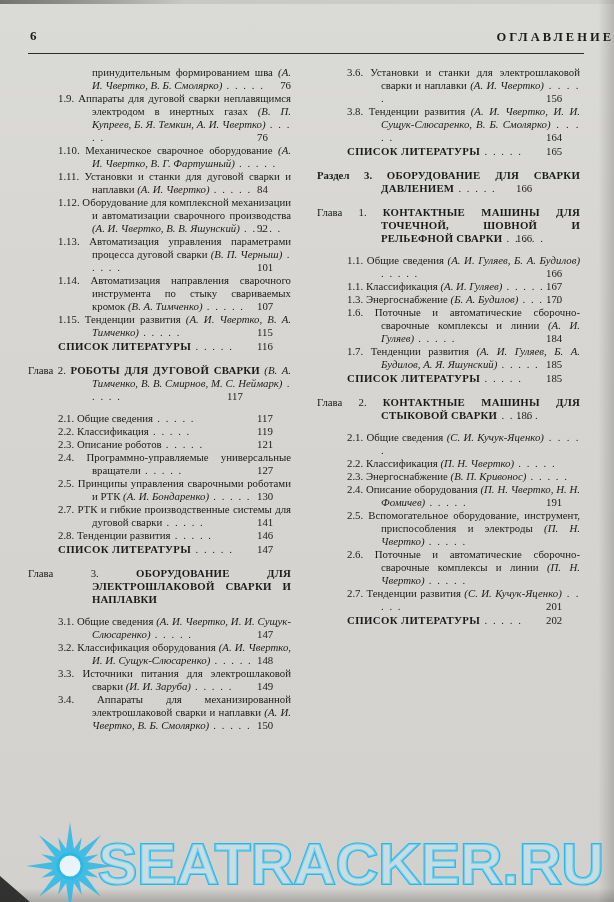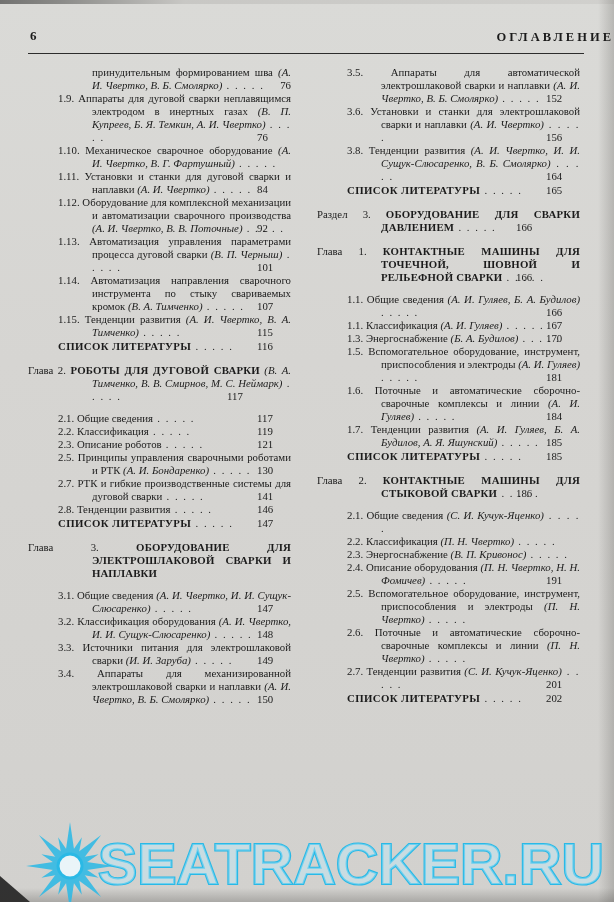--- a/index.html
+++ b/index.html
@@ -19,21 +19,21 @@
   .entry{
     font-size:10.8px;line-height:13px;
     text-align:justify;
     padding-left:64px;text-indent:-34px;
   }
   .cont{text-indent:0;}
   .chapter,.section{text-indent:-64px;margin:11px 0 9px 0;}
   .lit{margin:1px 0 2px 0;}
   .lit .ttl{font-weight:bold;letter-spacing:.4px;}
   .chapter .ttl,.section .ttl{font-weight:bold;letter-spacing:.2px;margin-top:6px;}
-  .section .lab{font-weight:normal;margin-top:28px;}
+  .section .lab{font-weight:bold;margin-top:28px;}
   .au{font-style:italic;}
   .pg{float:right;}
   .dots{letter-spacing:1.5px;}
   
   .artifact{position:absolute;pointer-events:none;}
   .top{left:0;top:0;width:614px;height:4px;
     background:linear-gradient(90deg,#1d1d1d 0%,#4a4a48 10%,#b9b8b5 30%,#c9c8c5 100%);
     opacity:.55;}
   .corner{left:0;bottom:0;width:0;height:0;
     border-left:30px solid #161616;border-top:26px solid transparent;opacity:.85;}
@@ -59,50 +59,49 @@
     <div class="htitle">ОГЛАВЛЕНИЕ</div>
   </div>
   <div class="rule"></div>
 
   <div class="cols">
     <div class="col" id="col-left">
         <div class="entry cont"><span class="ttl">принудительным формированием шва</span><span class="au"> (А. И. Чвертко, В. Б. Смолярко)</span><span class="dots"> . . . . .</span><span class="pg">76</span></div>
         <div class="entry item"><span class="lab">1.9. </span><span class="ttl">Аппараты для дуговой сварки неплавящимся электродом в инертных газах</span><span class="au"> (В. П. Купреев, Б. Я. Темкин, А. И. Чвертко)</span><span class="dots"> . . . . .</span><span class="pg">76</span></div>
         <div class="entry item"><span class="lab">1.10. </span><span class="ttl">Механическое сварочное оборудование</span><span class="au"> (А. И. Чвертко, В. Г. Фартушный)</span><span class="dots"> . . . . .</span></div>
         <div class="entry item"><span class="lab">1.11. </span><span class="ttl">Установки и станки для дуговой сварки и наплавки</span><span class="au"> (А. И. Чвертко)</span><span class="dots"> . . . . .</span><span class="pg">84</span></div>
-        <div class="entry item"><span class="lab">1.12. </span><span class="ttl">Оборудование для комплексной механизации и автоматизации сварочного производства</span><span class="au"> (А. И. Чвертко, В. В. Поточные)</span><span class="dots"> . . . . .</span><span class="pg">92</span></div>
+        <div class="entry item"><span class="lab">1.12. </span><span class="ttl">Оборудование для комплексной механизации и автоматизации сварочного производства</span><span class="au"> (А. И. Чвертко, В. В. Яшунский)</span><span class="dots"> . . . . .</span><span class="pg">92</span></div>
         <div class="entry item"><span class="lab">1.13. </span><span class="ttl">Автоматизация управления параметрами процесса дуговой сварки</span><span class="au"> (В. П. Черныш)</span><span class="dots"> . . . . .</span><span class="pg">101</span></div>
         <div class="entry item"><span class="lab">1.14. </span><span class="ttl">Автоматизация направления сварочного инструмента по стыку свариваемых кромок</span><span class="au"> (В. А. Тимченко)</span><span class="dots"> . . . . .</span><span class="pg">107</span></div>
         <div class="entry item"><span class="lab">1.15. </span><span class="ttl">Тенденции развития</span><span class="au"> (А. И. Чвертко, В. А. Тимченко)</span><span class="dots"> . . . . .</span><span class="pg">115</span></div>
         <div class="entry lit"><span class="ttl">СПИСОК ЛИТЕРАТУРЫ</span><span class="dots"> . . . . .</span><span class="pg">116</span></div>
         <div class="entry chapter"><span class="lab">Глава 2. </span><span class="ttl">РОБОТЫ ДЛЯ ДУГОВОЙ СВАРКИ</span><span class="au"> (В. А. Тимченко, В. В. Смирнов, М. С. Неймарк)</span><span class="dots"> . . . . .</span><span class="pg">117</span></div>
         <div class="entry item"><span class="lab">2.1. </span><span class="ttl">Общие сведения</span><span class="dots"> . . . . .</span><span class="pg">117</span></div>
         <div class="entry item"><span class="lab">2.2. </span><span class="ttl">Классификация</span><span class="dots"> . . . . .</span><span class="pg">119</span></div>
         <div class="entry item"><span class="lab">2.3. </span><span class="ttl">Описание роботов</span><span class="dots"> . . . . .</span><span class="pg">121</span></div>
+        <div class="entry item"><span class="lab">2.4. </span><span class="ttl">Программно-управляемые универсальные вращатели</span><span class="dots"> . . . . .</span><span class="pg">127</span></div>
         <div class="entry item"><span class="lab">2.5. </span><span class="ttl">Принципы управления сварочными роботами и РТК</span><span class="au"> (А. И. Бондаренко)</span><span class="dots"> . . . . .</span><span class="pg">130</span></div>
         <div class="entry item"><span class="lab">2.7. </span><span class="ttl">РТК и гибкие производственные системы для дуговой сварки</span><span class="dots"> . . . . .</span><span class="pg">141</span></div>
         <div class="entry item"><span class="lab">2.8. </span><span class="ttl">Тенденции развития</span><span class="dots"> . . . . .</span><span class="pg">146</span></div>
         <div class="entry lit"><span class="ttl">СПИСОК ЛИТЕРАТУРЫ</span><span class="dots"> . . . . .</span><span class="pg">147</span></div>
         <div class="entry chapter"><span class="lab">Глава 3. </span><span class="ttl">ОБОРУДОВАНИЕ ДЛЯ ЭЛЕКТРОШЛАКОВОЙ СВАРКИ И НАПЛАВКИ</span></div>
         <div class="entry item"><span class="lab">3.1. </span><span class="ttl">Общие сведения</span><span class="au"> (А. И. Чвертко, И. И. Сущук-Слюсаренко)</span><span class="dots"> . . . . .</span><span class="pg">147</span></div>
         <div class="entry item"><span class="lab">3.2. </span><span class="ttl">Классификация оборудования</span><span class="au"> (А. И. Чвертко, И. И. Сущук-Слюсаренко)</span><span class="dots"> . . . . .</span><span class="pg">148</span></div>
         <div class="entry item"><span class="lab">3.3. </span><span class="ttl">Источники питания для электрошлаковой сварки</span><span class="au"> (И. И. Заруба)</span><span class="dots"> . . . . .</span><span class="pg">149</span></div>
         <div class="entry item"><span class="lab">3.4. </span><span class="ttl">Аппараты для механизированной электрошлаковой сварки и наплавки</span><span class="au"> (А. И. Чвертко, В. Б. Смолярко)</span><span class="dots"> . . . . .</span><span class="pg">150</span></div>
       </div>
     <div class="col" id="col-right">
-        <div class="entry item"><span class="lab">3.5. </span><span class="ttl">Аппараты для автоматической электрошлаковой сварки и наплавки</span><span class="au"> (А. И. Чвертко, В. Б. Смолярко)</span><span class="dots"> . . . . .</span><span class="pg">152</span></div>
         <div class="entry item"><span class="lab">3.6. </span><span class="ttl">Установки и станки для электрошлаковой сварки и наплавки</span><span class="au"> (А. И. Чвертко)</span><span class="dots"> . . . . .</span><span class="pg">156</span></div>
         <div class="entry item"><span class="lab">3.8. </span><span class="ttl">Тенденции развития</span><span class="au"> (А. И. Чвертко, И. И. Сущук-Слюсаренко, В. Б. Смолярко)</span><span class="dots"> . . . . .</span><span class="pg">164</span></div>
         <div class="entry lit"><span class="ttl">СПИСОК ЛИТЕРАТУРЫ</span><span class="dots"> . . . . .</span><span class="pg">165</span></div>
         <div class="entry section"><span class="lab">Раздел 3. </span><span class="ttl">ОБОРУДОВАНИЕ ДЛЯ СВАРКИ ДАВЛЕНИЕМ</span><span class="dots"> . . . . .</span><span class="pg">166</span></div>
         <div class="entry chapter"><span class="lab">Глава 1. </span><span class="ttl">КОНТАКТНЫЕ МАШИНЫ ДЛЯ ТОЧЕЧНОЙ, ШОВНОЙ И РЕЛЬЕФНОЙ СВАРКИ</span><span class="dots"> . . . . .</span><span class="pg">166</span></div>
         <div class="entry item"><span class="lab">1.1. </span><span class="ttl">Общие сведения</span><span class="au"> (А. И. Гуляев, Б. А. Будилов)</span><span class="dots"> . . . . .</span><span class="pg">166</span></div>
         <div class="entry item"><span class="lab">1.1. </span><span class="ttl">Классификация</span><span class="au"> (А. И. Гуляев)</span><span class="dots"> . . . . .</span><span class="pg">167</span></div>
         <div class="entry item"><span class="lab">1.3. </span><span class="ttl">Энергоснабжение</span><span class="au"> (Б. А. Будилов)</span><span class="dots"> . . . . .</span><span class="pg">170</span></div>
-        <div class="entry item"><span class="lab">1.5. </span><span class="ttl">Вспомогательное оборудование, инструмент, приспособления и электроды</span><span class="au"> (А. И. Гуляев)</span><span class="dots"> . . . . .</span><span class="pg">181</span></div>
         <div class="entry item"><span class="lab">1.6. </span><span class="ttl">Поточные и автоматические сборочно-сварочные комплексы и линии</span><span class="au"> (А. И. Гуляев)</span><span class="dots"> . . . . .</span><span class="pg">184</span></div>
         <div class="entry item"><span class="lab">1.7. </span><span class="ttl">Тенденции развития</span><span class="au"> (А. И. Гуляев, Б. А. Будилов, А. Я. Яшунский)</span><span class="dots"> . . . . .</span><span class="pg">185</span></div>
         <div class="entry lit"><span class="ttl">СПИСОК ЛИТЕРАТУРЫ</span><span class="dots"> . . . . .</span><span class="pg">185</span></div>
         <div class="entry chapter"><span class="lab">Глава 2. </span><span class="ttl">КОНТАКТНЫЕ МАШИНЫ ДЛЯ СТЫКОВОЙ СВАРКИ</span><span class="dots"> . . . . .</span><span class="pg">186</span></div>
         <div class="entry item"><span class="lab">2.1. </span><span class="ttl">Общие сведения</span><span class="au"> (С. И. Кучук-Яценко)</span><span class="dots"> . . . . .</span></div>
         <div class="entry item"><span class="lab">2.2. </span><span class="ttl">Классификация</span><span class="au"> (П. Н. Чвертко)</span><span class="dots"> . . . . .</span></div>
         <div class="entry item"><span class="lab">2.3. </span><span class="ttl">Энергоснабжение</span><span class="au"> (В. П. Кривонос)</span><span class="dots"> . . . . .</span></div>
         <div class="entry item"><span class="lab">2.4. </span><span class="ttl">Описание оборудования</span><span class="au"> (П. Н. Чвертко, Н. Н. Фомичев)</span><span class="dots"> . . . . .</span><span class="pg">191</span></div>
         <div class="entry item"><span class="lab">2.5. </span><span class="ttl">Вспомогательное оборудование, инструмент, приспособления и электроды</span><span class="au"> (П. Н. Чвертко)</span><span class="dots"> . . . . .</span></div>
         <div class="entry item"><span class="lab">2.6. </span><span class="ttl">Поточные и автоматические сборочно-сварочные комплексы и линии</span><span class="au"> (П. Н. Чвертко)</span><span class="dots"> . . . . .</span></div>

